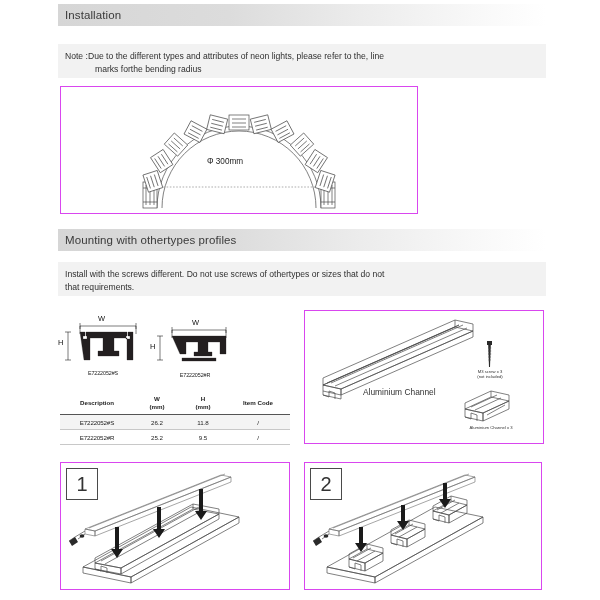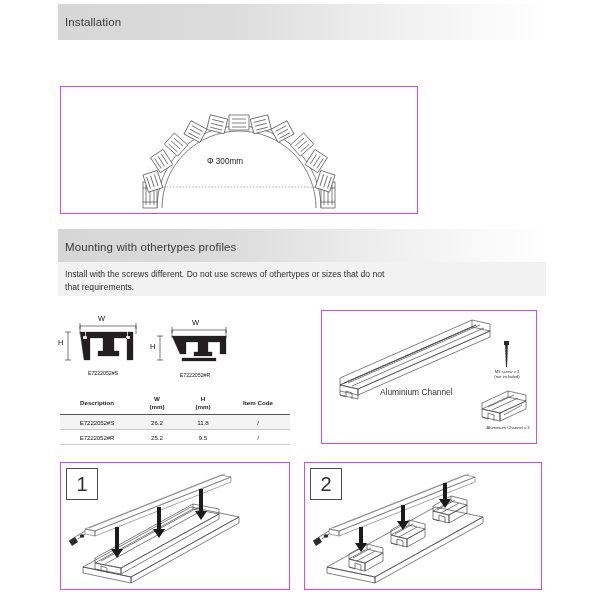--- a/index.html
+++ b/index.html
@@ -9,21 +9,21 @@
     font-family:"Liberation Sans",sans-serif;
     color:#231f20;
     overflow:hidden;
     position:relative;
   }
   .page{position:absolute;left:0;top:0;width:600px;height:600px;}
 
   
   .sec-head{
     position:absolute;
-    height:36px;
+    height:22px;
     background:linear-gradient(to right,#d6d6d6 0%,#dcdcdc 35%,#ececec 62%,#f8f8f8 85%,#ffffff 100%);
     display:flex;align-items:center;
   }
   .sec-head span{
     font-size:11.5px;color:#3a3a3a;padding-left:7px;letter-spacing:.1px;
   }
 
   
   .note-box{
     position:absolute;
@@ -105,20 +105,26 @@
 </style>
 </head>
 <body>
 
 <div class="page">
 
   <div class="sec-head" style="left:58px;top:4px;width:488px;">
     <span>Installation</span>
   </div>
 
+  <div class="note-box" style="left:58px;top:44px;width:488px;height:34px;">
+    <p>
+      <span>Note :Due to the different types and attributes of neon lights, please refer to the, line</span>
+      <span class="note-indent">marks forthe bending radius</span>
+    </p>
+  </div>
 
   <div class="panel" style="left:60px;top:86px;width:358px;height:128px;">
     <svg width="356" height="126" viewBox="0 0 356 126">
 
       <path class="ln" d="M 96 121 A 82 82 0 0 1 260 121"></path>
       <path class="ln" d="M 101 121 A 77 77 0 0 1 255 121"></path>
 
       <line x1="96" y1="100" x2="260" y2="100" stroke="#8a8a8a" stroke-width=".7" stroke-dasharray="1.6,1.6"></line>
 
       <g>
@@ -267,21 +273,21 @@
       </tr>
       <tr>
         <td class="desc">E7222052#R</td>
         <td>25.2</td>
         <td>9.5</td>
         <td>/</td>
       </tr>
     </tbody>
   </table>
 
-  <div class="panel" style="left:321px;top:310px;width:216px;height:134px;">
+  <div class="panel" style="left:304px;top:310px;width:240px;height:134px;">
     <svg width="236" height="132" viewBox="0 0 236 132">
 
       <g>
         <path class="ln" d="M 18 74 L 150 16 L 168 20 L 36 78 Z"></path>
         <path class="ln" d="M 18 74 L 18 84 L 36 88 L 36 78 Z"></path>
         <path class="ln" d="M 36 78 L 168 20 L 168 26 L 36 84 Z"></path>
         <path class="ln" d="M 22 72 L 154 14 L 150 16 L 18 74"></path>
 
         <path class="ln" d="M 26 72 L 158 14"></path>
         <path class="ln" d="M 30 75 L 162 17"></path>

